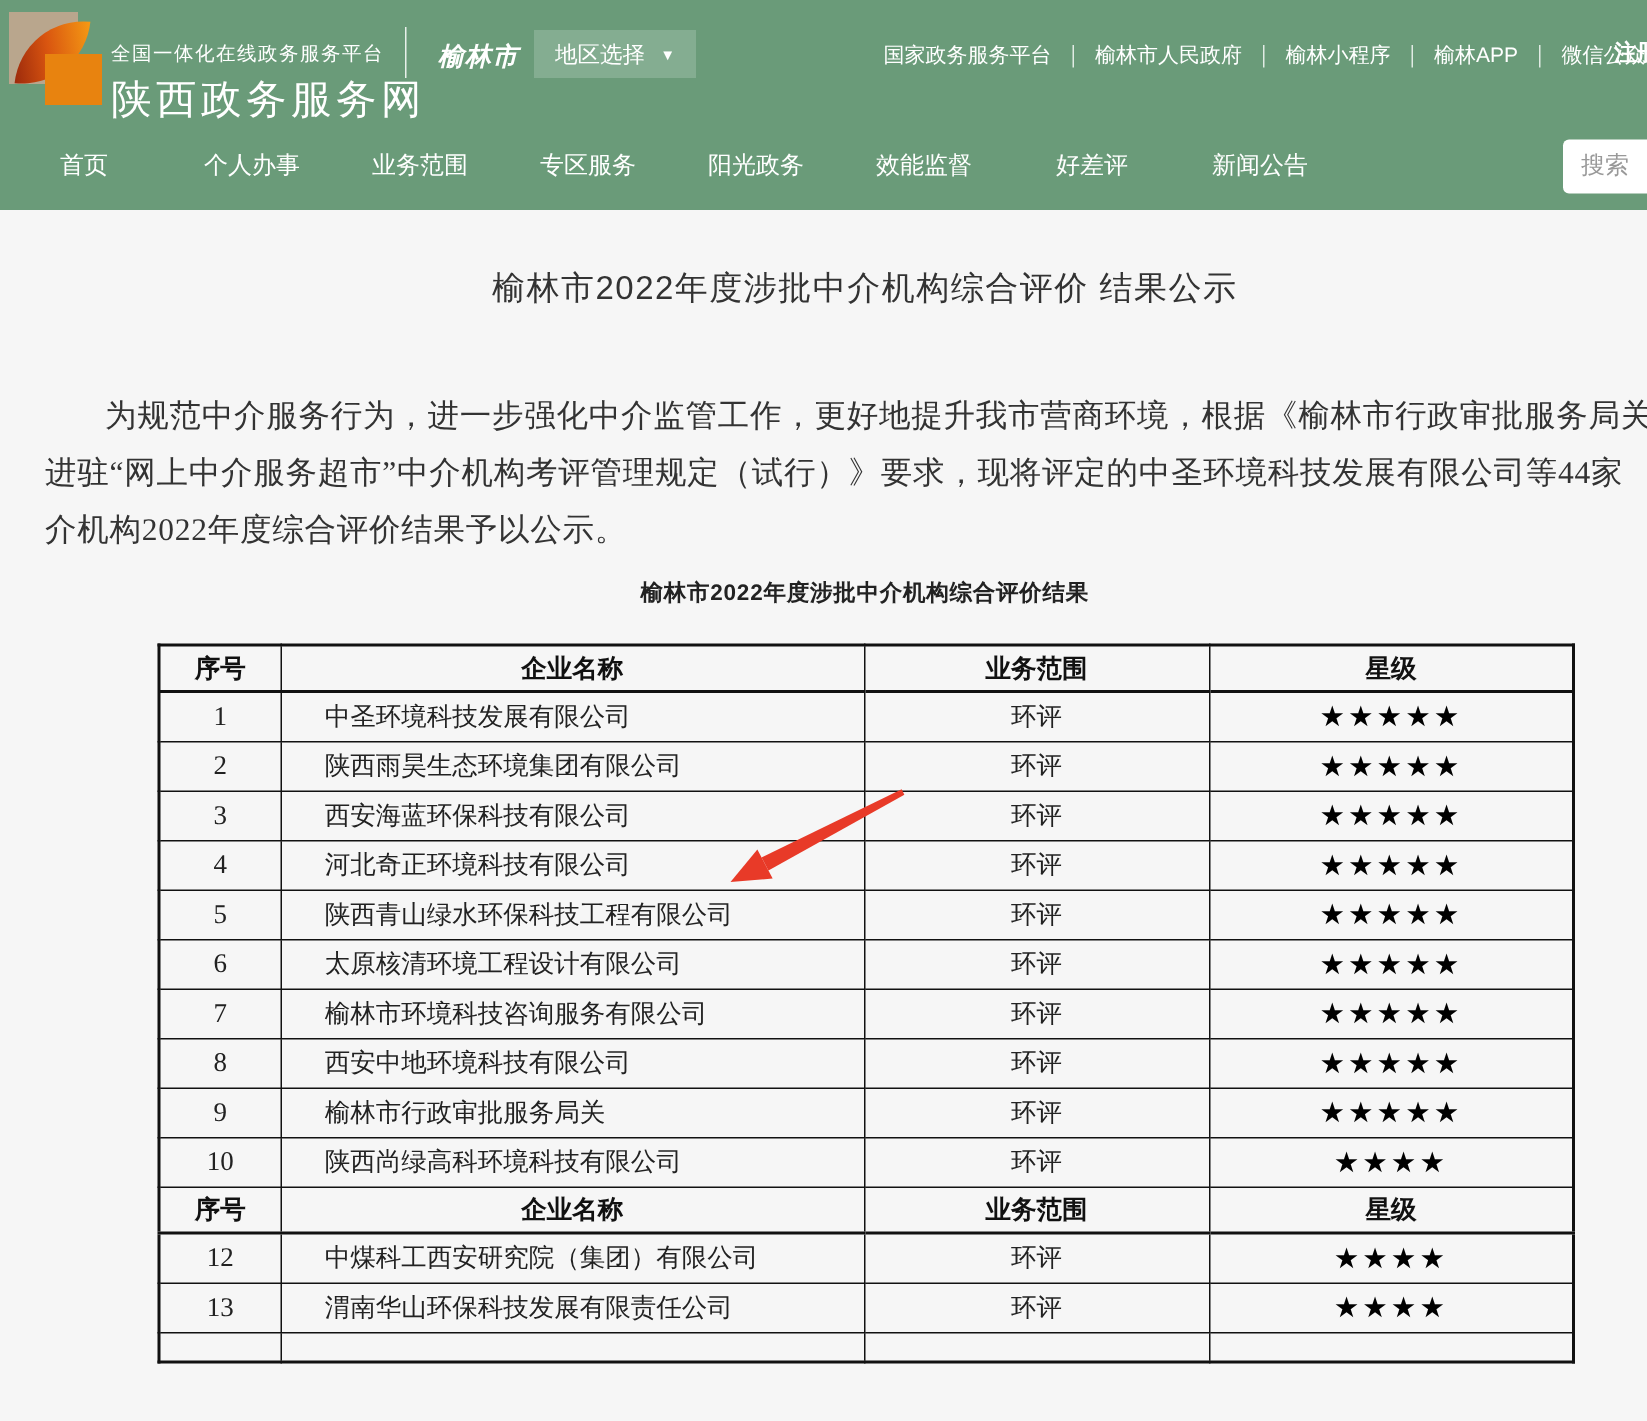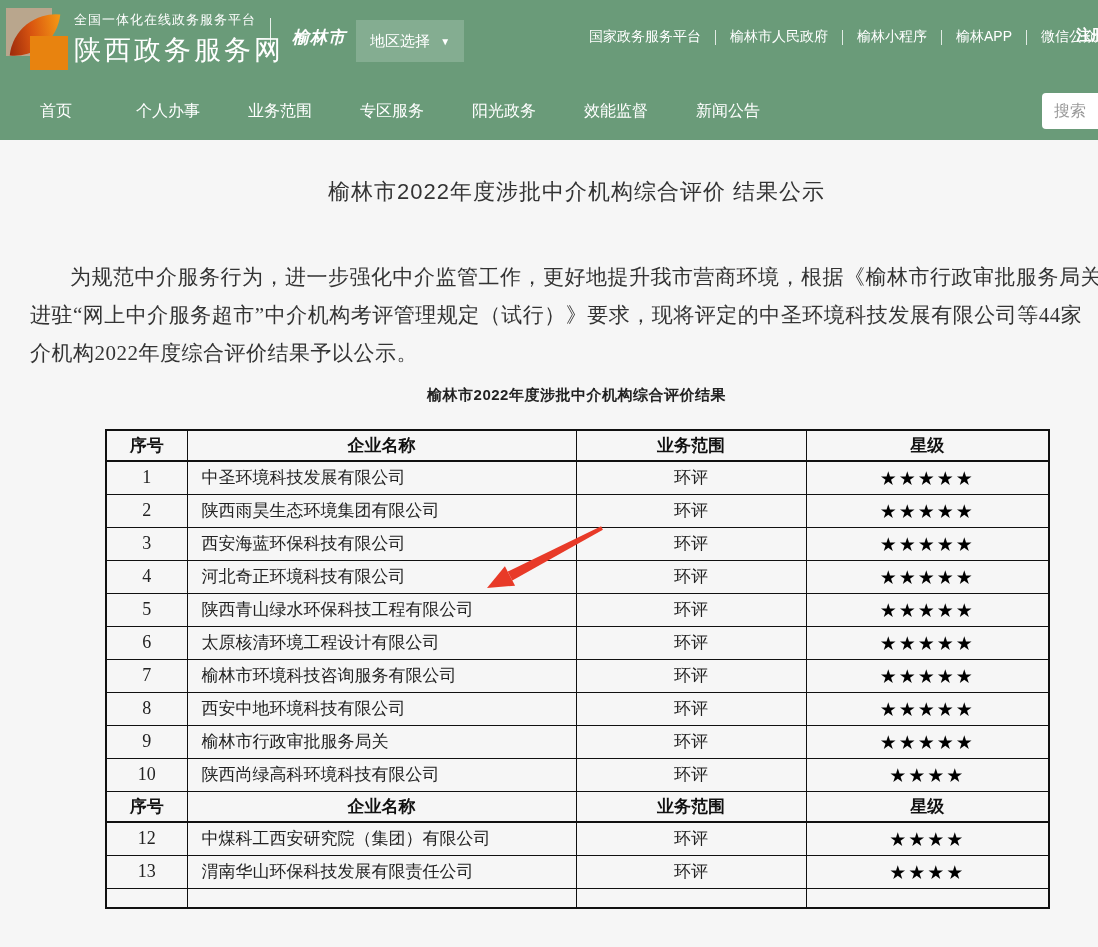--- a/index.html
+++ b/index.html
@@ -17,26 +17,26 @@
 
   
   .site-header{position:relative;width:100%;height:140px;background:var(--green);color:#fff;}
   .topbar{position:relative;height:82px;}
   .logo{position:absolute;left:6px;top:8px;width:60px;height:58px;}
   .logo-tan{position:absolute;left:0;top:0;width:46px;height:48px;background:#b9a68d;}
   .logo-orange{position:absolute;left:24px;top:28px;width:38px;height:34px;background:#e8830f;}
   .logo-leaf{position:absolute;left:6px;top:4px;width:46px;height:46px;
     background:linear-gradient(75deg,#9c2a0c,#d95510 45%,#f59a14);
     border-radius:100% 0 100% 0;transform:rotate(6deg);}
-  .brand-text{position:absolute;left:74px;top:10px;}
+  .brand-text{position:absolute;left:74px;top:26px;}
   .brand-tagline{font-size:13px;letter-spacing:1px;line-height:20px;}
   .brand-name{font-size:27px;letter-spacing:3px;line-height:36px;margin-top:2px;}
   .vert-divider{position:absolute;left:270px;top:18px;width:1px;height:34px;background:rgba(255,255,255,0.85);}
   .city-name{position:absolute;left:292px;top:26px;font-size:17px;font-weight:bold;letter-spacing:1px;font-style:italic;}
-  .region-btn{position:absolute;left:356px;top:20px;height:42px;padding:0 14px;background:var(--btn-green);
+  .region-btn{position:absolute;left:356px;top:20px;height:32px;padding:0 14px;background:var(--btn-green);
     border:none;color:#fff;font-size:15px;line-height:34px;cursor:pointer;font-family:inherit;}
   .region-caret{display:inline-block;margin-left:6px;font-size:10px;vertical-align:1px;}
   .top-links{position:absolute;left:575px;top:0;height:74px;display:flex;align-items:center;white-space:nowrap;}
   .top-link{color:#fff;font-size:14px;text-decoration:none;padding:0 14px;}
   .top-sep{width:1px;height:15px;background:rgba(255,255,255,0.8);}
   .register-link{position:absolute;left:1076px;top:26px;color:#fff;font-size:15px;font-weight:bold;
     text-decoration:none;white-space:nowrap;}
 
   
   .navbar{position:relative;height:58px;display:flex;}
@@ -57,21 +57,21 @@
     letter-spacing:0.5px;width:1153px;}
 
   table.eval{border-collapse:collapse;margin:24px 0 0 105px;width:943px;table-layout:fixed;
     border:2px solid var(--table-border);background:transparent;
     font-family:"Liberation Serif","DejaVu Serif",serif;}
   col.c-no{width:81px;} col.c-name{width:389px;} col.c-scope{width:230px;} col.c-stars{width:243px;}
   table.eval th{border:1px solid var(--table-border);border-bottom-width:2px;height:31px;
     font-size:17px;font-weight:bold;color:#111;text-align:center;font-family:Liberation Serif, serif;}
   table.eval td{border:1px solid var(--table-border);height:33px;font-size:17px;color:#222;
     text-align:center;overflow:hidden;white-space:nowrap;}
-  table.eval td.name{text-align:left;padding-left:14px;}
+  table.eval td.name{text-align:left;padding-left:29px;}
   table.eval td.no{font-size:18px;}
   table.eval td.stars{font-family:"DejaVu Sans",sans-serif;font-size:19px;letter-spacing:2px;color:#000;}
   table.eval tr.sliver td{height:20px;}
 
   .arrow-overlay{position:absolute;left:0;top:0;width:1098px;height:947px;pointer-events:none;z-index:5;}
 </style>
 </head>
 <body>
 
 <header class="site-header">
@@ -104,20 +104,21 @@
       </div>
     <a class="register-link" href="#">注册</a>
   </div>
   <nav class="navbar" id="main-nav">
     <div class="nav-item">首页</div>
       <div class="nav-item">个人办事</div>
       <div class="nav-item">业务范围</div>
       <div class="nav-item">专区服务</div>
       <div class="nav-item">阳光政务</div>
       <div class="nav-item">效能监督</div>
+      <div class="nav-item">好差评</div>
       <div class="nav-item">新闻公告</div>
       <input class="search-box" type="text" placeholder="搜索" style="">
   </nav>
 </header>
 
 <main class="content">
   <h1 class="page-title">榆林市2022年度涉批中介机构综合评价 结果公示</h1>
 
   <div class="paragraph">
     <div class="para-line indent">为规范中介服务行为，进一步强化中介监管工作，更好地提升我市营商环境，根据《榆林市行政审批服务局关</div>

